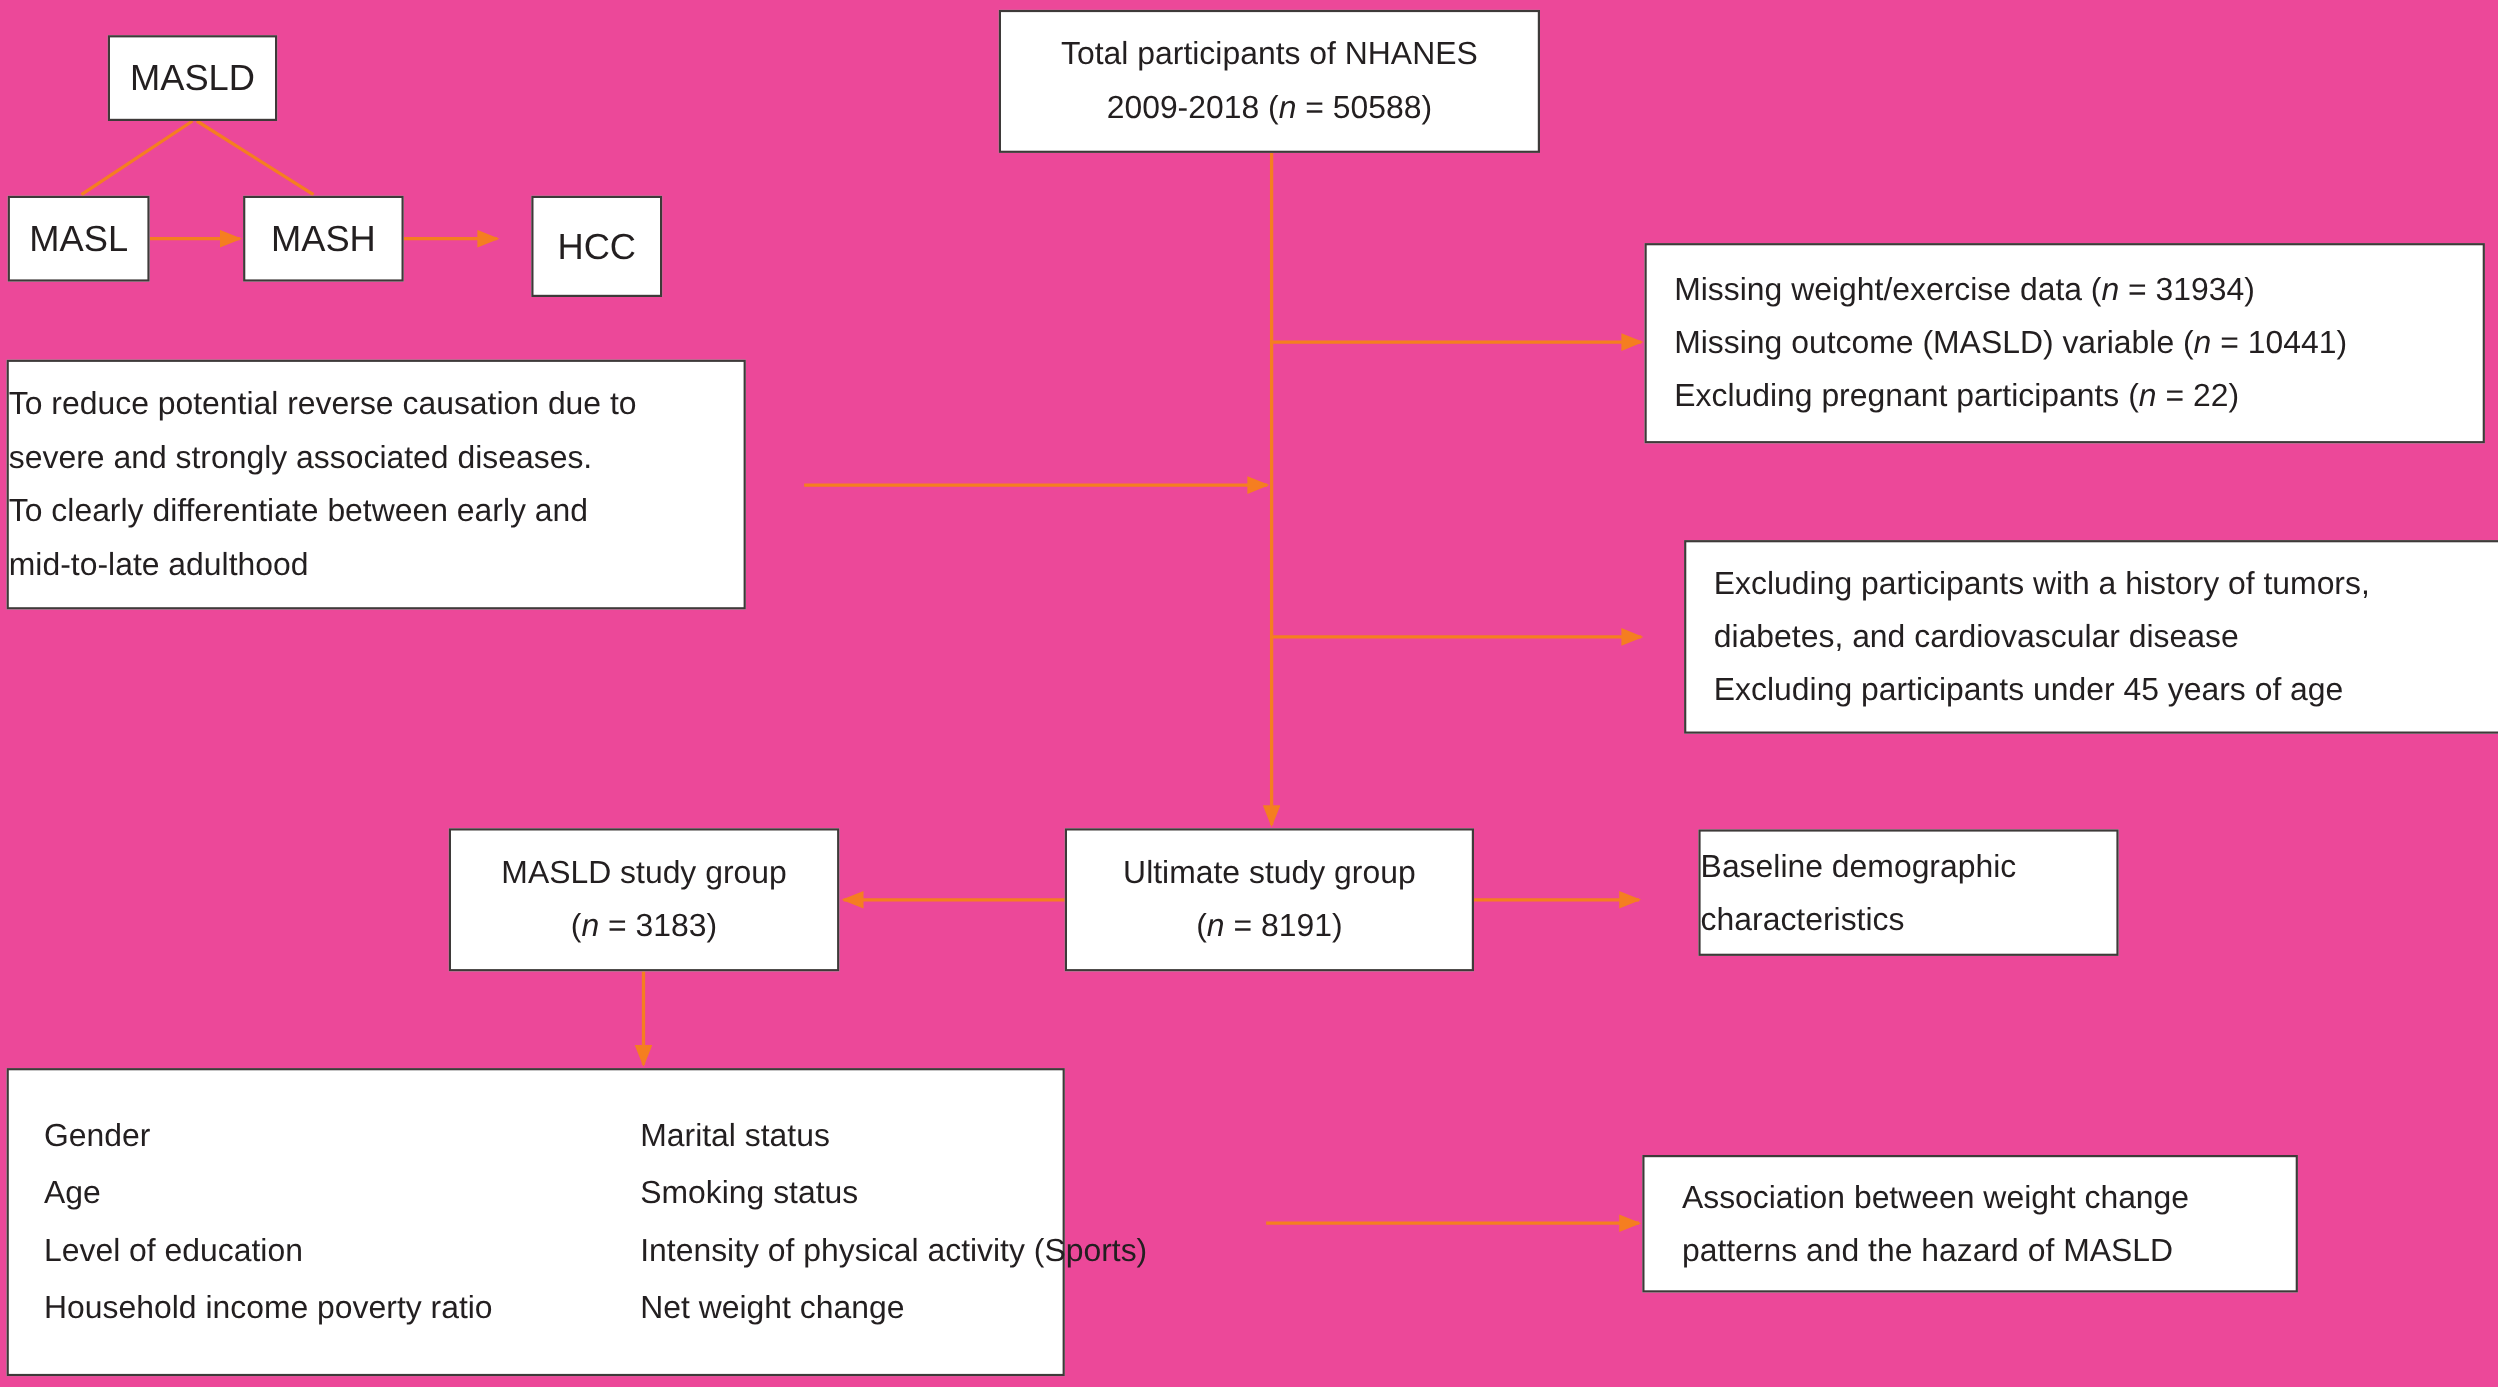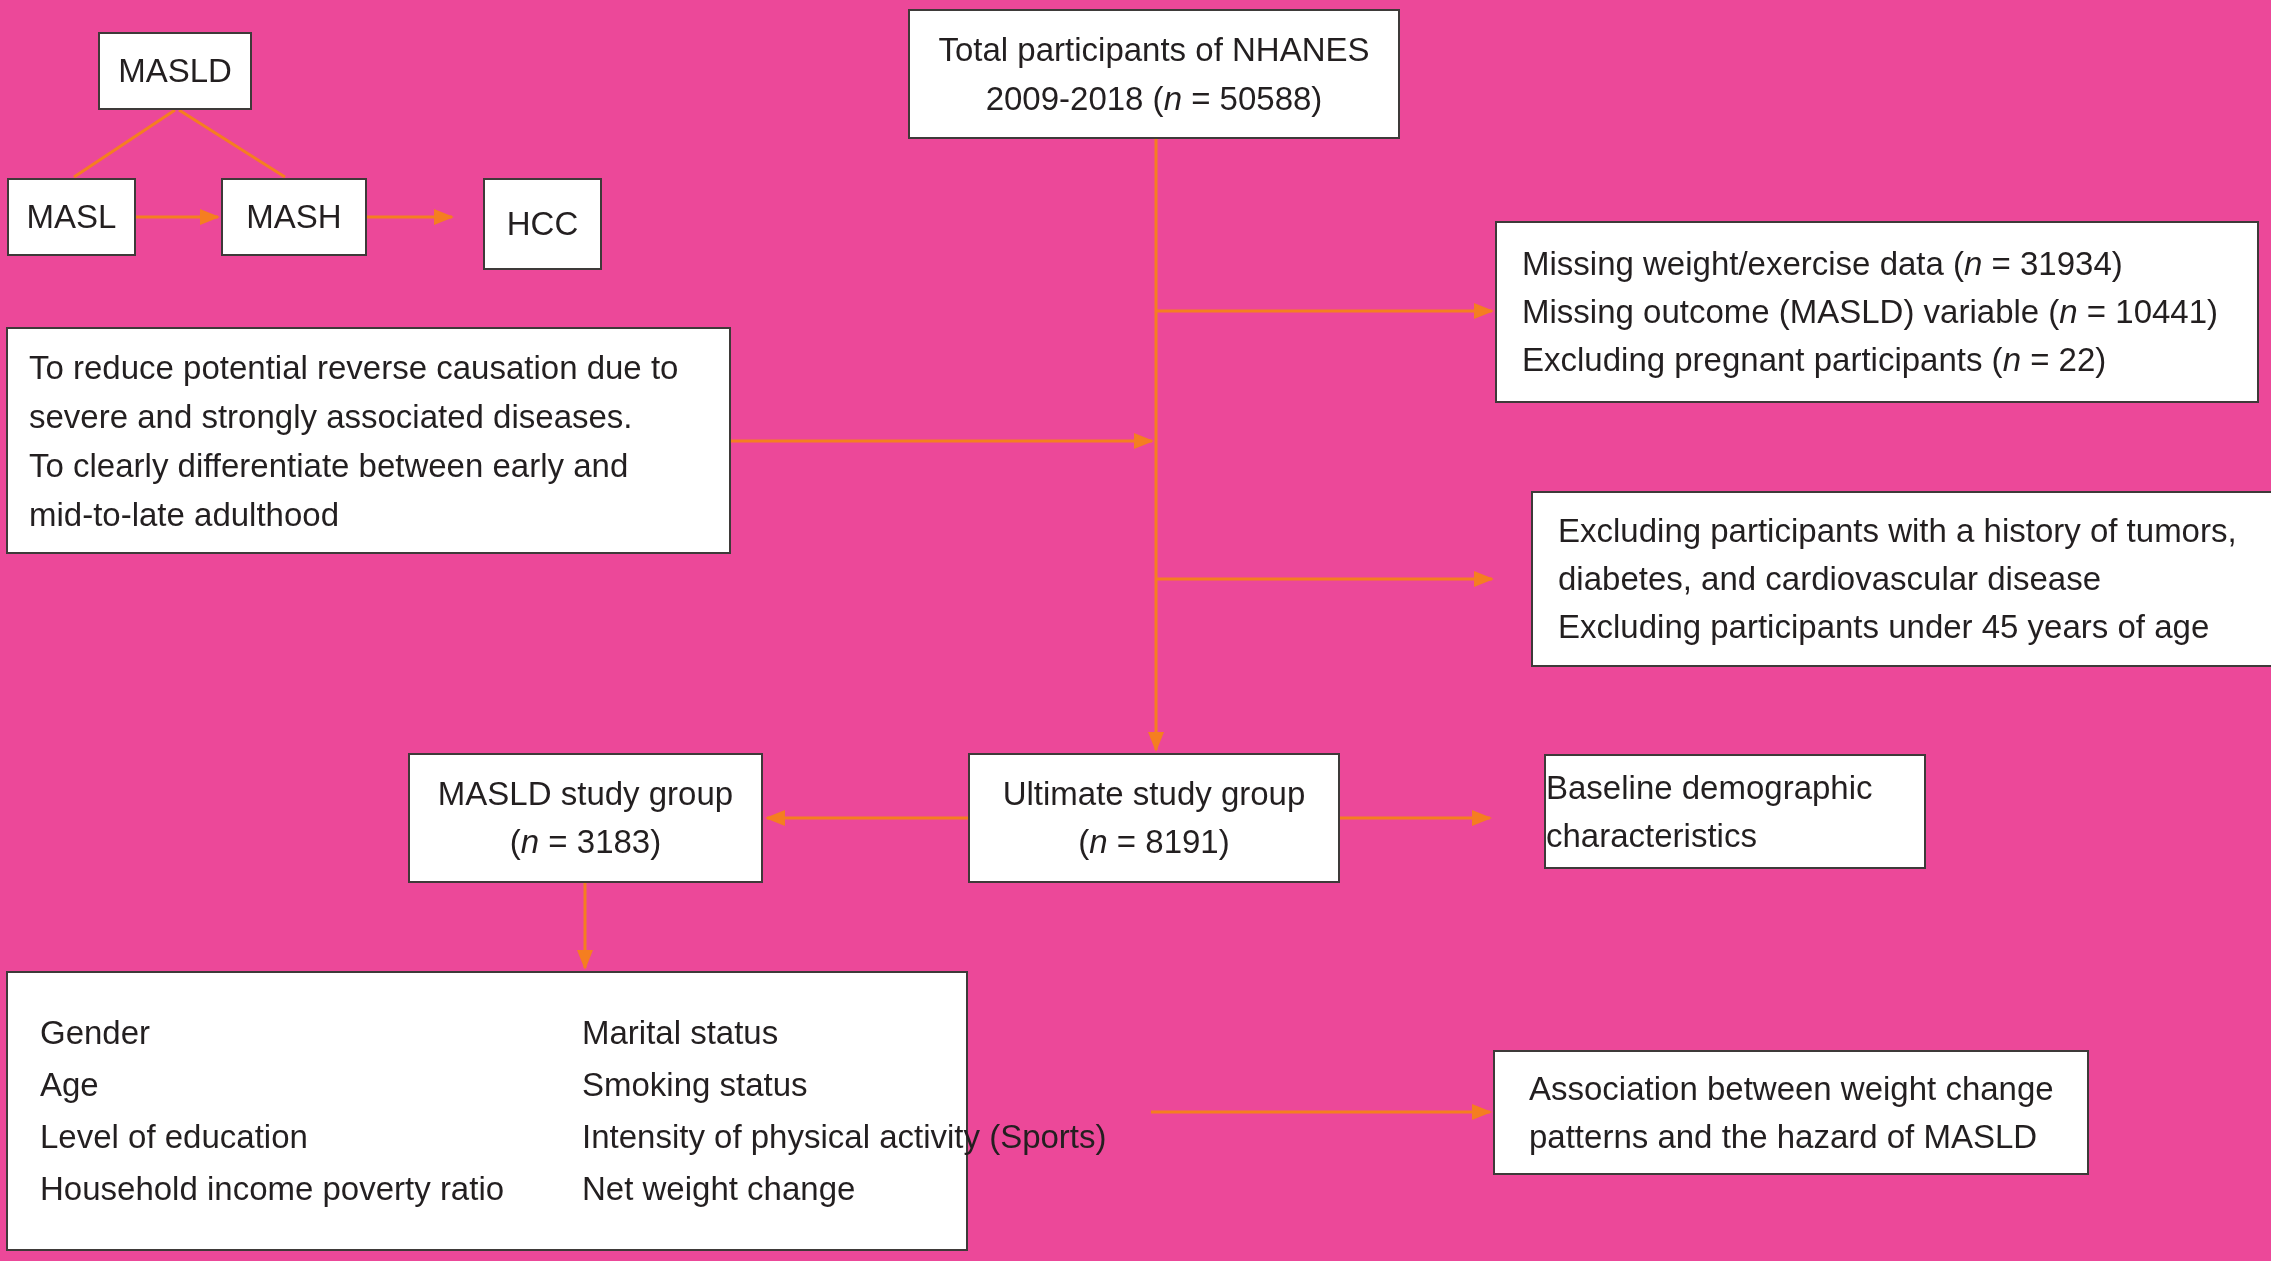--- a/index.html
+++ b/index.html
@@ -18,40 +18,40 @@
     width: 2271px; height: 1261px;
   }
   .box {
     position: absolute;
     background: #ffffff;
     border: 2px solid #3E3A39;
     box-sizing: border-box;
     display: flex;
     flex-direction: column;
     justify-content: center;
-    font-size: 33px;
+    font-size: 29px;
     line-height: 48px;
   }
   .box .line { white-space: nowrap; }
   .center { align-items: center; text-align: center; }
   .n { font-style: italic; font-family: "Liberation Sans", sans-serif; }
 
   
   .disease { font-size: 33px; }
   .b-masld { left: 98px;  top: 32px;  width: 154px; height: 78px; }
   .b-masl  { left: 7px;   top: 178px; width: 129px; height: 78px; }
   .b-mash  { left: 221px; top: 178px; width: 146px; height: 78px; }
   .b-hcc   { left: 455px; top: 178px; width: 119px; height: 92px; margin-left: 28px; }
 
   .b-total { left: 908px; top: 9px; width: 492px; height: 130px; line-height: 49px; }
 
   .b-excl1 { left: 1495px; top: 221px; width: 764px; height: 182px; padding-left: 25px; }
   .b-excl2 { left: 1531px; top: 491px; width: 764px; height: 176px; padding-left: 25px; }
 
-  .b-rationale { left: 6px; top: 327px; width: 725px; height: 227px; padding-left: 21px; line-height: 49px; }
+  .b-rationale { left: 6px; top: 327px; width: 672px; height: 227px; line-height: 49px; }
 
   .b-masldgrp  { left: 408px;  top: 753px; width: 355px; height: 130px; }
   .b-ultimate  { left: 968px;  top: 753px; width: 372px; height: 130px; }
   .b-baseline  { left: 1544px; top: 754px; width: 382px; height: 115px; }
 
   .b-covariates {
     left: 6px; top: 971px; width: 962px; height: 280px;
     line-height: 52px; padding-left: 32px; justify-content: center;
   }
   .cov-col1 { display: inline-block; width: 542px; }

